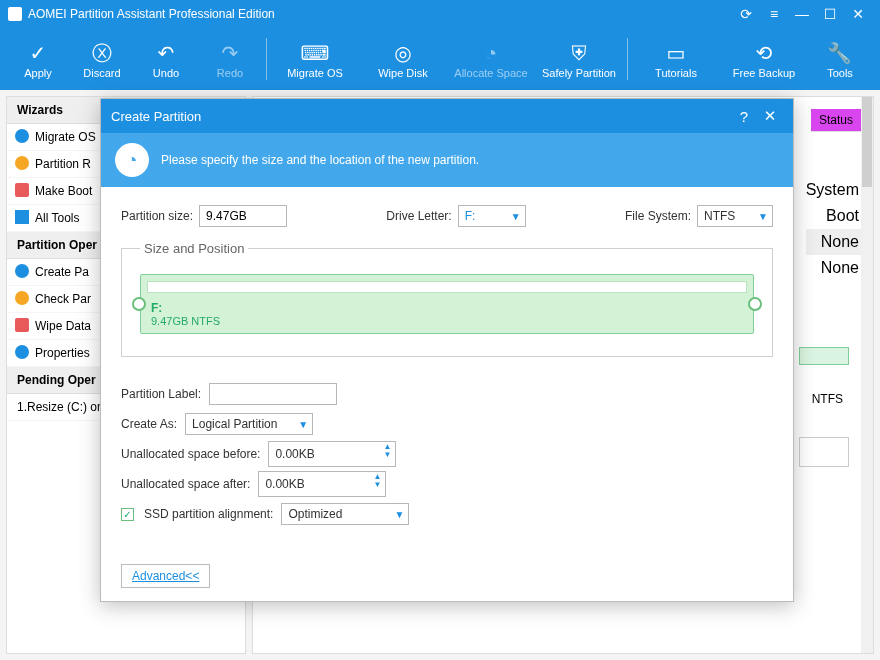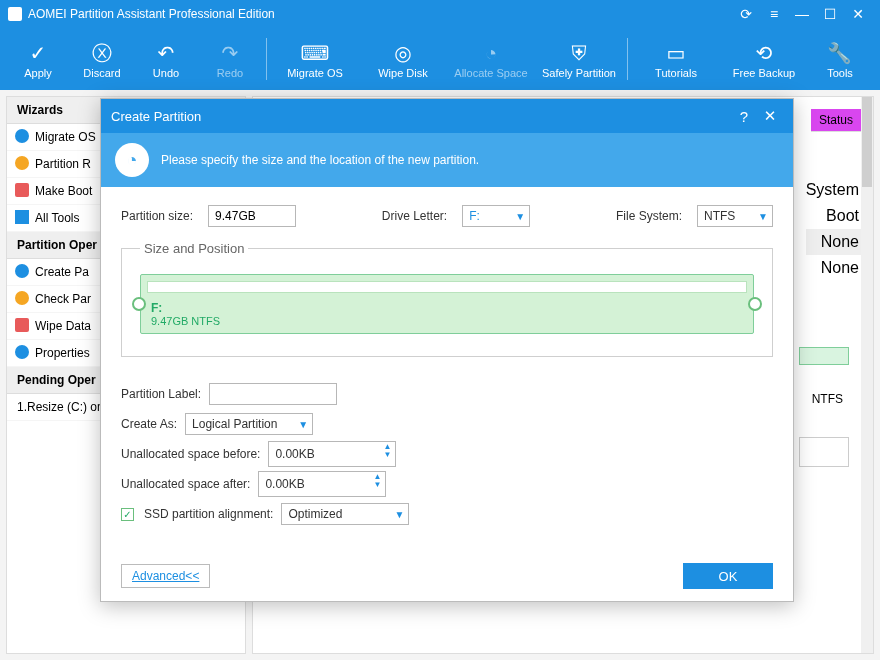--- a/index.html
+++ b/index.html
@@ -36,21 +36,21 @@
   .hstrip2 { position:absolute; right:24px; top:340px; width:50px; height:30px; border:1px solid #ccc;}
 
   
   .modal { position: absolute; left: 100px; top: 98px; width: 694px; height: 504px; background: #fff; border: 1px solid #bbb; box-shadow: 0 4px 20px rgba(0,0,0,.25); }
   .mhead { height: 34px; background: #1d8fe1; color: #fff; display: flex; align-items: center; padding: 0 10px; font-size: 13px; }
   .mhead .spacer { flex: 1; }
   .mhead .hicon { width: 26px; text-align: center; cursor: pointer; font-size: 15px; }
   .mbanner { height: 54px; background: #43a8eb; color: #fff; display: flex; align-items: center; padding: 0 14px; font-size: 12px; }
   .mbanner .bicon { width: 34px; height: 34px; border-radius: 50%; background: #fff; margin-right: 12px; display:flex; align-items:center; justify-content:center; color:#43a8eb; font-size:18px;}
   .mbody { padding: 18px 20px 10px 20px; font-size: 12px; color: #333; }
-  .toprow { display: flex; align-items: center; gap: 15px; }
+  .toprow { display: flex; align-items: center; gap: 6px; }
   .toprow label { margin-left: 0; }
   .toprow .gap { flex:1; }
   .tinput { border: 1px solid #b7b7b7; height: 22px; padding: 0 6px; font-size: 12px; width: 88px; background:#fff;}
   .tselect { border: 1px solid #b7b7b7; height: 22px; font-size: 12px; width: 68px; background:#fff; color:#1d8fe1; position:relative; padding-left:6px; display:inline-flex; align-items:center;}
   .tselect.wider{ width:76px; color:#333;}
   .tselect .dd { position:absolute; right:4px; color:#1d8fe1; font-size:10px;}
   fieldset { border: 1px solid #cfcfcf; margin-top: 14px; padding: 18px 18px 22px 18px; position: relative; }
   legend { font-size: 13px; color: #666; padding: 0 4px; }
   .track { position: relative; height: 60px; background: #d4f2d6; border: 1px solid #7fce9a; border-radius: 2px; }
   .track .bar { position: absolute; left: 6px; right: 6px; top: 6px; height: 12px; background: #fff; border: 1px solid #b9e3bd; }
@@ -248,15 +248,14 @@
         <label>SSD partition alignment:</label>
         <span class="fselect val">
             <span>Optimized</span>
             <span class="dd">▼</span>
           </span>
       </div>
     </div>
   </div>
   <div class="mfoot">
     <span class="advbtn">Advanced&lt;&lt;</span>
-    <button class="okbtn">OK</button>
   </div>
 </div>
 
 </body></html>

